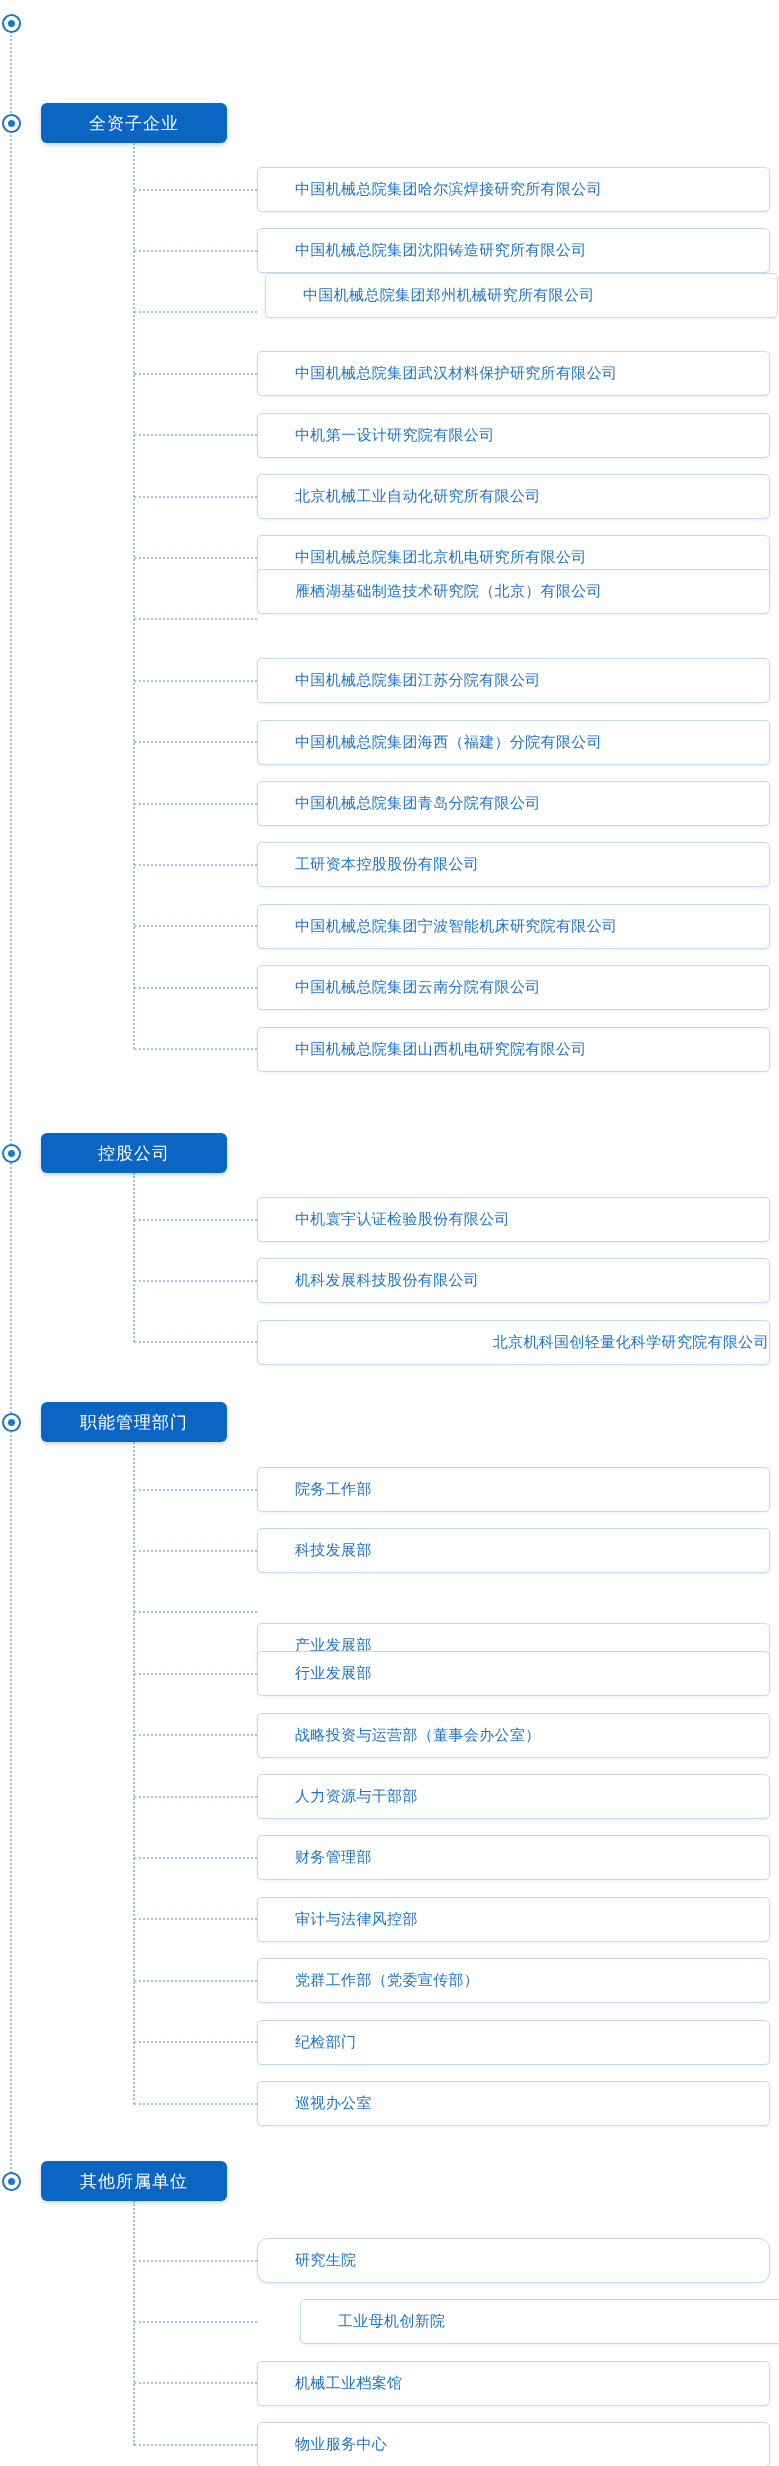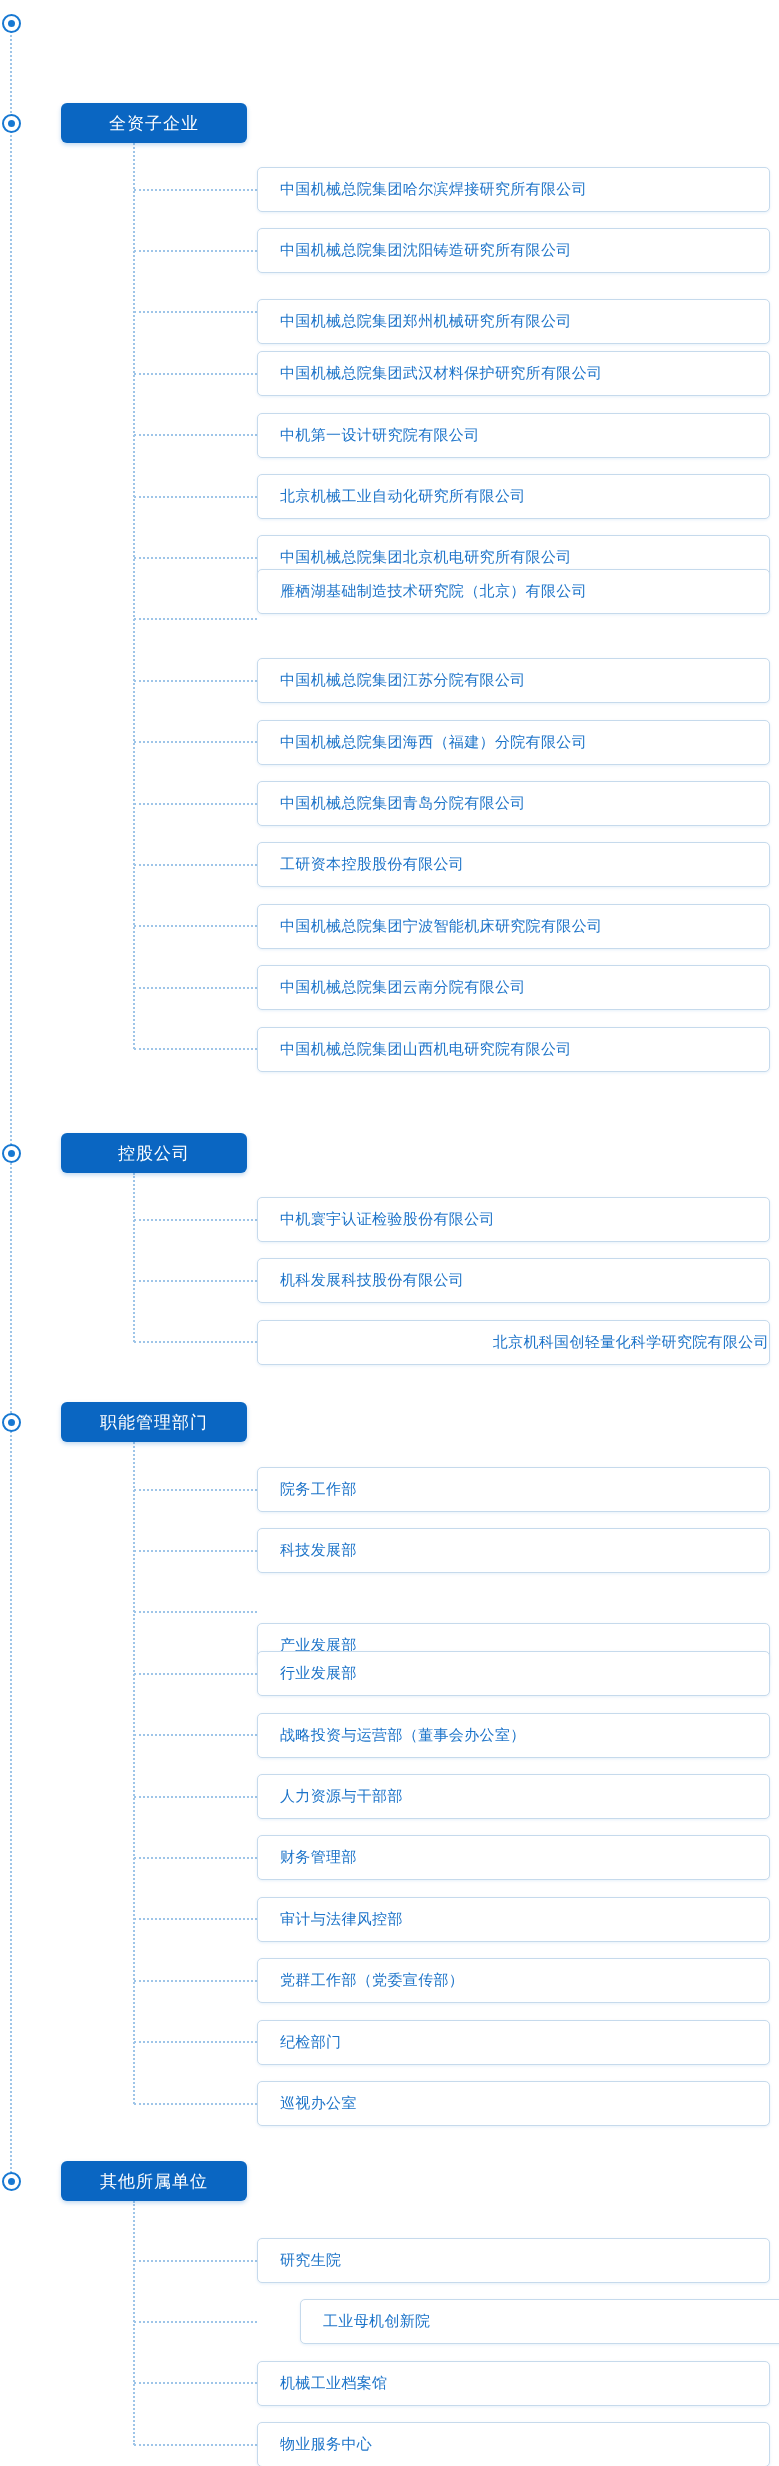--- a/index.html
+++ b/index.html
@@ -47,32 +47,31 @@
   }
   .cat-box{
     position:absolute;
     left:41px;width:186px;height:40px;
     background:var(--category-bg,#0A66C2);
     border-radius:6px;
     display:flex;align-items:center;justify-content:center;
     color:#ffffff;font-size:17px;letter-spacing:1px;
     box-shadow:0 2px 4px rgba(10,102,194,0.25);
     z-index:1;
-    margin-left:20px;
   }
   .item-box{
     position:absolute;
     left:257px;width:513px;height:45px;
     box-sizing:border-box;
     background:#ffffff;
     border:1px solid var(--item-border,#C6DAEC);
     border-radius:5px;
     box-shadow:0 1px 3px rgba(13,110,200,0.10);
     display:flex;align-items:center;
-    padding-left:22px;
+    padding-left:37px;
     color:var(--item-text,#1D74C9);
     font-size:15px;letter-spacing:0.35px;
     z-index:1;
   }
 </style>
 </head>
 <body>
 
 <div class="canvas">
   <div class="trunk" id="trunk-main" style="left:10px;top:23px;height:2158px;"></div>
@@ -95,21 +94,21 @@
   <div class="item-box" style="top: 167px;">
     <span>中国机械总院集团哈尔滨焊接研究所有限公司</span>
   </div>
 
   <div class="hline" style="left: 134px; width: 123px; top: 249.9px;"></div>
   <div class="item-box" style="top: 228.4px;">
     <span>中国机械总院集团沈阳铸造研究所有限公司</span>
   </div>
 
   <div class="hline" style="left: 134px; width: 123px; top: 311.3px;"></div>
-  <div class="item-box" style="top: 299px;">
+  <div class="item-box" style="top: 273px; margin-left: 8px;">
     <span>中国机械总院集团郑州机械研究所有限公司</span>
   </div>
 
   <div class="hline" style="left: 134px; width: 123px; top: 372.7px;"></div>
   <div class="item-box" style="top: 351.2px;">
     <span>中国机械总院集团武汉材料保护研究所有限公司</span>
   </div>
 
   <div class="hline" style="left: 134px; width: 123px; top: 434.1px;"></div>
   <div class="item-box" style="top: 412.6px;">
@@ -254,21 +253,21 @@
 
   <span class="bullet" style="left: 1.5px; top: 2171.5px;">
         <span class="dot"></span>
       </span>
   <div class="cat-box" style="top: 2161px; align-items: center;">
     <span>其他所属单位</span>
   </div>
   <div class="trunk" style="left: 133px; top: 2201px; height: 243.7px;"></div>
 
   <div class="hline" style="left: 134px; width: 123px; top: 2259.5px;"></div>
-  <div class="item-box" style="top: 2238px;">
+  <div class="item-box" style="top: 2238px; border-radius: 11px;">
     <span>研究生院</span>
   </div>
 
   <div class="hline" style="left: 134px; width: 123px; top: 2320.9px;"></div>
   <div class="item-box" style="top: 2299.4px; margin-left: 43px;">
     <span>工业母机创新院</span>
   </div>
 
   <div class="hline" style="left: 134px; width: 123px; top: 2382.3px;"></div>
   <div class="item-box" style="top: 2360.8px;">

